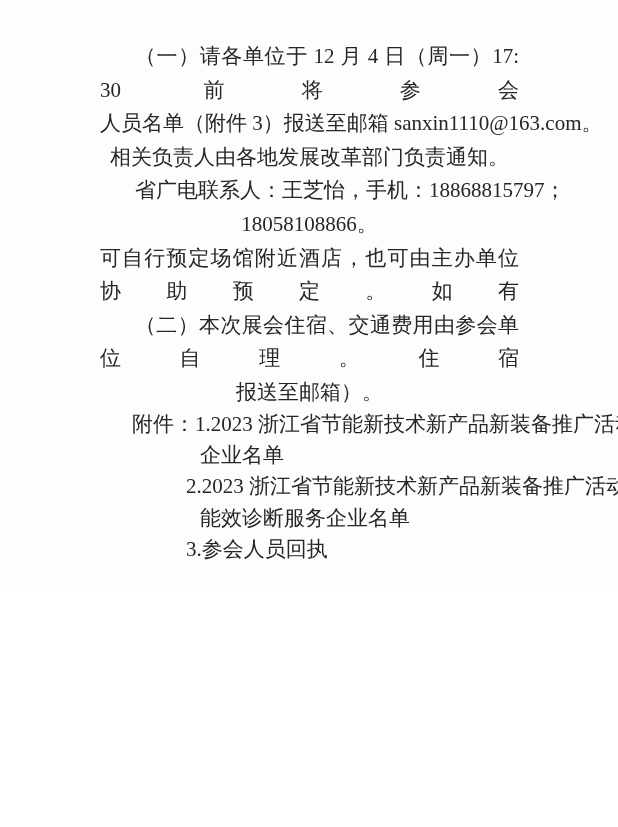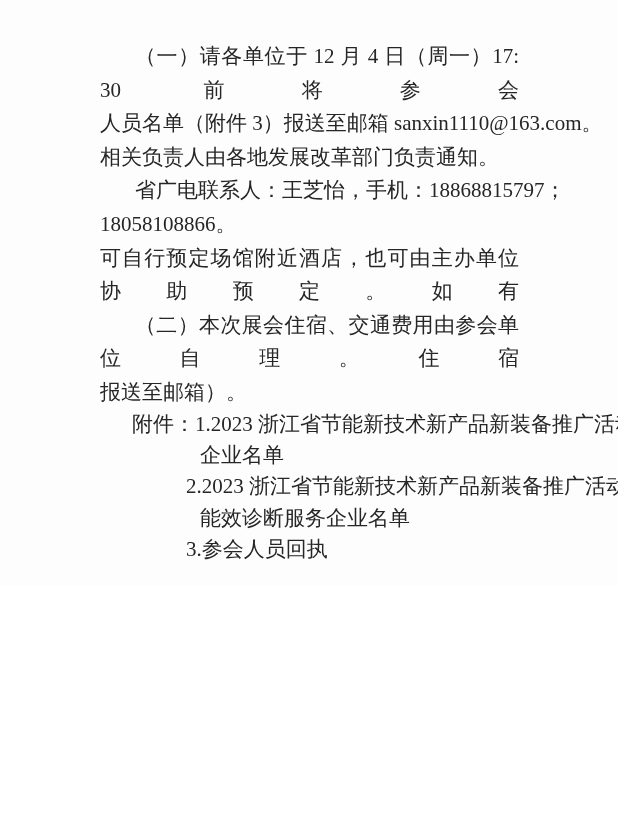--- a/index.html
+++ b/index.html
@@ -8,21 +8,21 @@
     width:618px;height:585px;
     background:#fdfdfd;
     overflow:hidden;
     font-family:"Liberation Serif","DejaVu Serif",serif;
     color:#262626;
   }
   .body-text{
     position:absolute;left:100px;top:40px;width:419px;
     font-size:21px;line-height:33.6px;
   }
-  .ln{white-space:nowrap;}
+  .ln{white-space:nowrap;text-align:center;}
   .ln.indent{text-indent:35px;}
   .ln.just{white-space:normal;text-align:justify;text-align-last:justify;}
   .attachments{
     position:absolute;left:132px;top:409px;width:400px;
     font-size:21px;line-height:31.2px;
   }
   .att-first{display:flex;white-space:nowrap;text-align:right;}
   .att-first .lbl{flex:0 0 auto;}
   .att-cont{padding-left:68px;white-space:nowrap;}
   .att-num{padding-left:54px;white-space:nowrap;}

